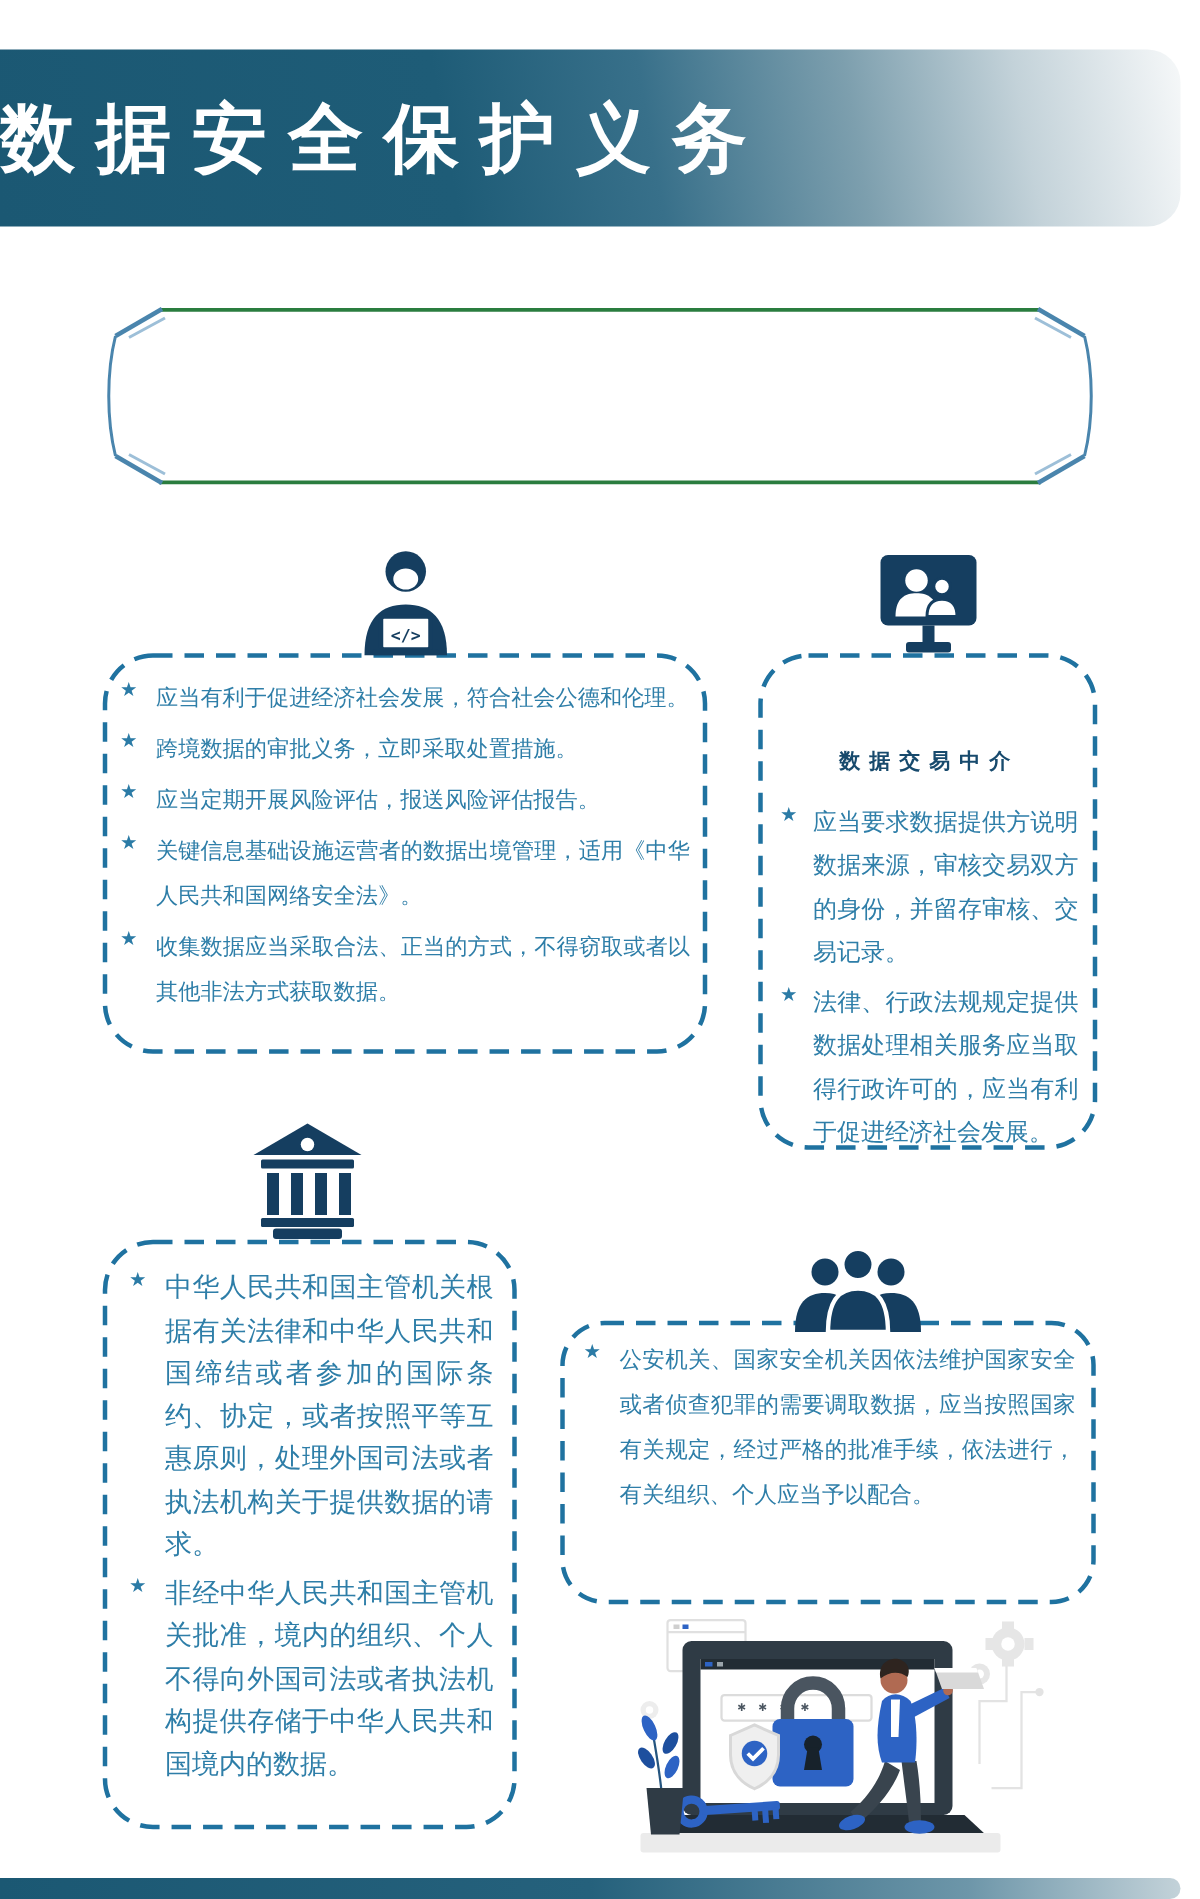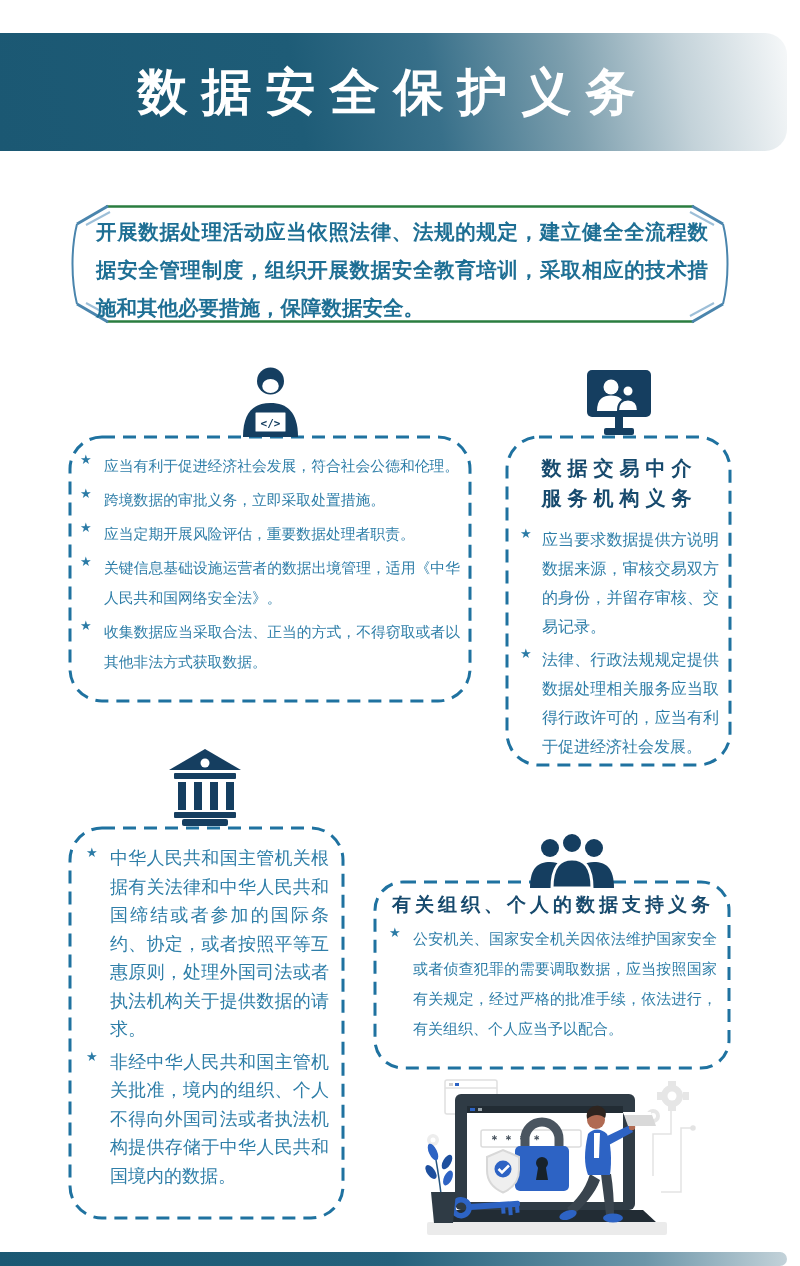--- a/index.html
+++ b/index.html
@@ -4,21 +4,21 @@
 <style>
   html,body{margin:0;padding:0;background:#fff;}
   .page{position:relative;width:800px;height:1266px;background:#fff;overflow:hidden;
         font-family:"Liberation Sans",sans-serif;}
 
   
   .banner{position:absolute;left:0;top:33px;width:787px;height:118px;
           border-radius:0 22px 22px 0;
           background:linear-gradient(80deg,#1b5873 0%,#1e5c77 38%,#38708a 55%,#7d9fae 72%,#c3d2d9 86%,#f6f8f9 100%);}
   .banner-title{position:absolute;left:0;top:0;width:100%;height:118px;line-height:118px;
-          text-align:center;color:#fff;font-family:"DejaVu Serif",serif;font-weight:bold;
+          text-align:left;color:#fff;font-family:"DejaVu Serif",serif;font-weight:bold;
           font-size:50px;letter-spacing:14px;}
 
   
   .intro{position:absolute;left:70px;top:203px;width:660px;height:122px;}
   .intro svg.frame{position:absolute;left:0;top:0;}
   .intro-text{position:absolute;left:26px;top:10px;width:612px;
           font-family:"DejaVu Serif",serif;font-weight:bold;color:#1e6f94;
           font-size:20.5px;line-height:38px;text-align:justify;}
 
   
@@ -32,21 +32,21 @@
   .btext{flex:1;color:#2e7ea8;text-align:justify;}
 
   .card1{left:68px;top:435px;width:404px;height:268px;}
   .card1 .inner{position:absolute;left:12px;right:12px;top:16px;}
   .card1 .card-title{margin-bottom:10px;}
   .card1 .btext{font-size:14.8px;line-height:30px;}
   .card1 .bullet{margin-bottom:0px;}
 
   .card2{left:505px;top:435px;width:227px;height:332px;}
   .card2 .inner{position:absolute;left:15px;right:13px;top:18px;}
-  .card2 .card-title{font-size:20px;letter-spacing:6px;line-height:30px;}
+  .card2 .card-title{font-size:14px;letter-spacing:6px;line-height:30px;margin-top:39px;}
   .card2 .inner .bullets{margin-top:12px;}
   .card2 .btext{font-size:16px;line-height:29px;}
   .card2 .star{width:22px;}
 
   .card3{left:68px;top:826px;width:277px;height:394px;}
   .card3 .inner{position:absolute;left:18px;right:16px;top:18px;}
   .card3 .card-title{margin-bottom:12px;}
   .card3 .btext{font-size:18px;line-height:28.5px;}
 
   .card4{left:373px;top:880px;width:358px;height:190px;}
@@ -86,21 +86,20 @@
       <path d="M40,9 L16,22" stroke="#9dbfd8" stroke-width="2" fill="none"></path>
       <path d="M7,21 C1,45 1,77 7,101" stroke="#4a85ad" stroke-width="2" fill="none"></path>
       <path d="M7,101 L38,119" stroke="#4a85ad" stroke-width="3" fill="none"></path>
       <path d="M16,100 L40,113" stroke="#9dbfd8" stroke-width="2" fill="none"></path>
       <path d="M622,3 L653,21" stroke="#4a85ad" stroke-width="3" fill="none"></path>
       <path d="M620,9 L644,22" stroke="#9dbfd8" stroke-width="2" fill="none"></path>
       <path d="M653,21 C659,45 659,77 653,101" stroke="#4a85ad" stroke-width="2" fill="none"></path>
       <path d="M653,101 L622,119" stroke="#4a85ad" stroke-width="3" fill="none"></path>
       <path d="M644,100 L620,113" stroke="#9dbfd8" stroke-width="2" fill="none"></path>
     </svg>
-    <div class="intro-text">开展数据处理活动应当依照法律、法规的规定，建立健全全流程数据安全管理制度，组织开展数据安全教育培训，采取相应的技术措施和其他必要措施，保障数据安全。</div>
   </div>
 
   <div class="icon-wrap icon-dev">
     <svg width="75" height="76" viewBox="0 0 75 76">
       <path d="M10,76 C10,51 21,42 37.5,42 C54,42 65,51 65,76 Z" fill="#153e60"></path>
       <circle cx="37.5" cy="20" r="13.5" fill="#153e60"></circle>
       <ellipse cx="37.5" cy="25" rx="8.3" ry="7" fill="#fff"></ellipse>
       <rect x="21" y="50" width="33" height="22" rx="2" fill="#fff" stroke="#153e60" stroke-width="3"></rect>
       <text x="37.5" y="66" text-anchor="middle" font-family="DejaVu Sans Mono, monospace" font-size="11" font-weight="bold" fill="#153e60">&lt;/&gt;</text>
       <rect x="15" y="72" width="45" height="4" rx="2" fill="#153e60"></rect>
@@ -153,42 +152,41 @@
         <div class="bullet">
           <span class="star">★</span>
           <span class="btext">应当有利于促进经济社会发展，符合社会公德和伦理。</span>
           </div>
         <div class="bullet">
           <span class="star">★</span>
           <span class="btext">跨境数据的审批义务，立即采取处置措施。</span>
           </div>
         <div class="bullet">
           <span class="star">★</span>
-          <span class="btext">应当定期开展风险评估，重要数据处理者职责。</span>
+          <span class="btext">应当定期开展风险评估，报送风险评估报告。</span>
           </div>
         <div class="bullet">
           <span class="star">★</span>
           <span class="btext">关键信息基础设施运营者的数据出境管理，适用《中华人民共和国网络安全法》。</span>
           </div>
         <div class="bullet">
           <span class="star">★</span>
           <span class="btext">收集数据应当采取合法、正当的方式，不得窃取或者以其他非法方式获取数据。</span>
           </div>
       </div>
     </div>
   </div>
 
   <div class="card card2">
     <svg class="dash" width="227" height="332" viewBox="0 0 227 332">
       <rect x="2" y="2" width="223" height="328" rx="32" fill="none" stroke="#1f72a0" stroke-width="3" stroke-dasharray="13 8"></rect>
     </svg>
     <div class="inner">
       <div class="card-title">
         <div>数据交易中介</div>
-        <div>服务机构义务</div>
       </div>
       <div class="bullets">
         <div class="bullet">
           <span class="star">★</span>
           <span class="btext">应当要求数据提供方说明数据来源，审核交易双方的身份，并留存审核、交易记录。</span>
           </div>
         <div class="bullet">
           <span class="star">★</span>
           <span class="btext">法律、行政法规规定提供数据处理相关服务应当取得行政许可的，应当有利于促进经济社会发展。</span>
           </div>
@@ -212,21 +210,20 @@
           </div>
       </div>
     </div>
   </div>
 
   <div class="card card4">
     <svg class="dash" width="358" height="190" viewBox="0 0 358 190">
       <rect x="2" y="2" width="354" height="186" rx="28" fill="none" stroke="#1f72a0" stroke-width="3" stroke-dasharray="13 8"></rect>
     </svg>
     <div class="inner">
-      <div class="card-title">有关组织、个人的数据支持义务</div>
       <div class="bullets">
         <div class="bullet">
           <span class="star">★</span>
           <span class="btext">公安机关、国家安全机关因依法维护国家安全或者侦查犯罪的需要调取数据，应当按照国家有关规定，经过严格的批准手续，依法进行，有关组织、个人应当予以配合。</span>
           </div>
       </div>
     </div>
   </div>
 
   <div class="illus">

